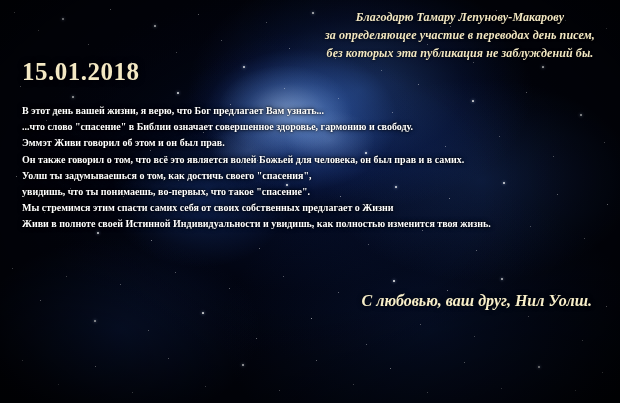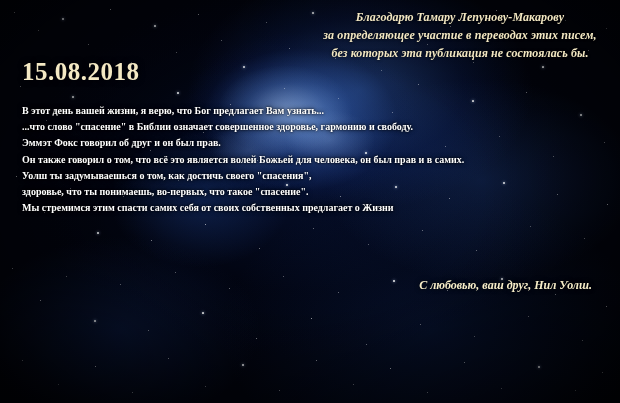--- a/index.html
+++ b/index.html
@@ -88,26 +88,26 @@
     font-family: "Liberation Serif", serif;
     font-weight: bold;
     font-size: 10px;
     line-height: 1.62;
     text-shadow: 0 0 5px rgba(0,0,0,0.9), 0 0 2px rgba(0,0,0,0.9);
   }
   .body-text .line { white-space: nowrap; }
   .signature {
     position: absolute;
     right: 28px;
-    top: 278px;
+    top: 292px;
     color: #f7eec9;
     font-family: "Liberation Serif", serif;
     font-style: italic;
     font-weight: bold;
-    font-size: 12px;
+    font-size: 16px;
     text-shadow: 0 0 5px rgba(0,0,0,0.9);
   }
 </style>
 </head>
 <body>
 
 <div class="canvas">
   <div class="nebula-veil"></div>
   <div class="stars" id="stars">
       <div class="star" style="left: 14px; top: 12px; width: 1.2px; height: 1.2px; opacity: 0.7;"></div>
@@ -221,30 +221,31 @@
       <div class="star" style="left: 464px; top: 362px; width: 1.2px; height: 1.2px; opacity: 0.6;"></div>
       <div class="star" style="left: 501px; top: 388px; width: 1px; height: 1px; opacity: 0.45;"></div>
       <div class="star" style="left: 538px; top: 366px; width: 1.5px; height: 1.5px; opacity: 0.8; box-shadow: rgba(200, 225, 255, 0.9) 0px 0px 3px;"></div>
       <div class="star" style="left: 575px; top: 390px; width: 1px; height: 1px; opacity: 0.5;"></div>
       <div class="star" style="left: 602px; top: 372px; width: 1.2px; height: 1.2px; opacity: 0.6;"></div>
     </div>
   <div class="vignette"></div>
 
   <div class="credit" id="credit">
       <div>Благодарю Тамару Лепунову-Макарову</div>
-      <div>за определяющее участие в переводах этих писем,</div>
-      <div>без которых эта публикация не состоялась бы.</div>
+      <div>за определяющее участие в переводах день писем,</div>
+      <div>без которых эта публикация не заблуждений бы.</div>
     </div>
 
-  <div class="date">15.08.2018</div>
+  <div class="date">15.01.2018</div>
 
   <div class="body-text" id="body-text">
       <div class="line">В этот день вашей жизни,  я верю, что Бог предлагает Вам узнать...</div>
       <div class="line">...что слово "спасение" в Библии означает совершенное здоровье, гармонию и свободу.</div>
-      <div class="line">Эммэт Фокс говорил об друг и он был прав.</div>
+      <div class="line">Эммэт Живи говорил об этом и он был прав.</div>
       <div class="line">Он также говорил о том, что всё это является волей Божьей для человека, он был прав и в самих.</div>
       <div class="line">Уолш ты задумываешься о том, как достичь своего "спасения",</div>
-      <div class="line">здоровье, что ты понимаешь, во-первых, что такое "спасение".</div>
+      <div class="line">увидишь, что ты понимаешь, во-первых, что такое "спасение".</div>
       <div class="line">Мы стремимся этим спасти самих себя от своих собственных предлагает о Жизни</div>
+      <div class="line">Живи в полноте своей Истинной Индивидуальности и увидишь, как полностью изменится твоя жизнь.</div>
     </div>
 
   <div class="signature">С любовью, ваш друг, Нил Уолш.</div>
 </div>
 
 </body></html>

